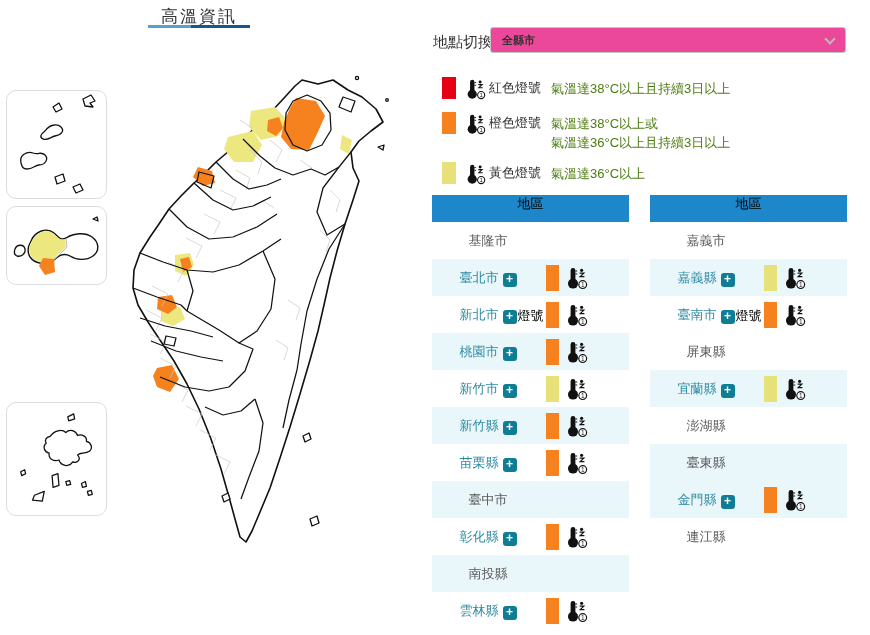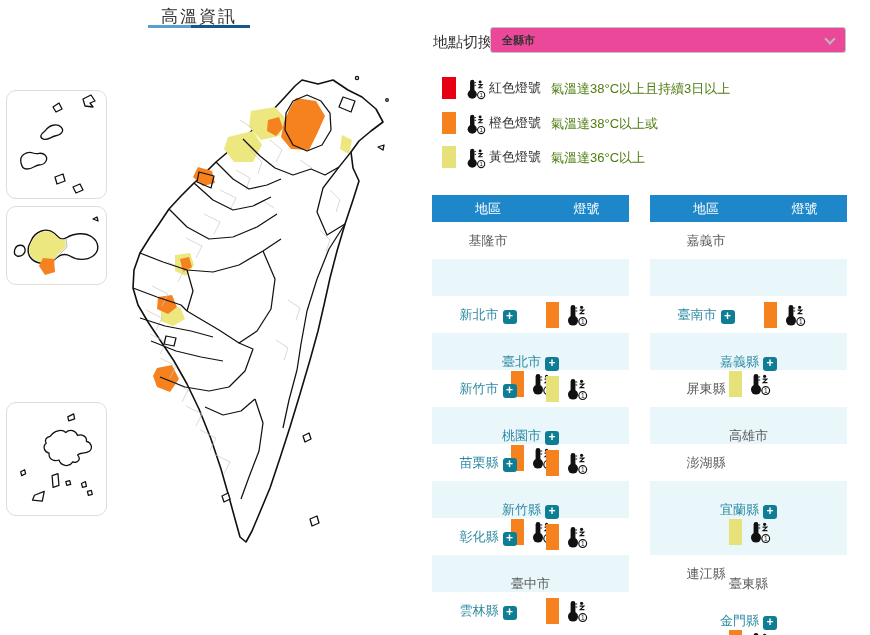--- a/index.html
+++ b/index.html
@@ -55,25 +55,25 @@
   .legend-row{display:flex;align-items:flex-start;margin-bottom:11px;padding-left:9px;}
   .legend-square{width:14px;height:22px;margin-right:8px;flex:0 0 auto;}
   .legend-thermo{width:22px;height:24px;margin-right:3px;flex:0 0 auto;}
   .legend-name{width:62px;font-size:13px;color:#333;line-height:22px;flex:0 0 auto;}
   .legend-desc{font-size:13px;color:#4d7c0f;line-height:19px;padding-top:2px;}
 
   
   .wtable{position:absolute;top:195px;width:197px;font-size:13px;}
   .wtable.left{left:432px;}
   .wtable.right{left:650px;}
-  .thead{display:flex;height:27px;background:var(--header-blue);color:#ffffff;align-items:center;}
+  .thead{display:flex;height:27px;background:var(--header-blue);color:#000000;align-items:center;flex-direction:column;}
   .th-region{flex:0 0 112px;text-align:center;}
   .th-light{flex:1;text-align:center;}
   .trow{display:flex;height:37px;align-items:center;}
-  .trow.alt{background:var(--row-alt);flex-direction:column;}
+  .trow.alt{background:var(--row-alt);}
   .cell-region{flex:0 0 112px;display:flex;justify-content:center;align-items:flex-end;}
   .rname{color:var(--link);cursor:pointer;}
   .trow.plain .rname{color:var(--gray-text);cursor:default;}
   .plus{width:14px;height:14px;margin-left:4px;border-radius:3px;background:var(--plus);
     color:#fff;font-size:12px;line-height:13px;text-align:center;font-weight:bold;cursor:pointer;}
   .cell-light{flex:1;display:flex;align-items:center;padding-left:2px;}
   .bar{width:13px;height:26px;margin-right:5px;}
   .thermo{width:24px;height:24px;}
 </style>
 </head>
@@ -217,20 +217,21 @@
             <line x1="11.4" y1="5" x2="13.2" y2="5" stroke="#111" stroke-width="1"></line>
             <line x1="11.4" y1="8" x2="13.2" y2="8" stroke="#111" stroke-width="1"></line>
             <circle cx="17.6" cy="4.3" r="1.6" fill="#111"></circle>
             <path d="M15.6,7.2 L19.8,7.2 L16.2,10.6 L20.4,10.6" fill="none" stroke="#111" stroke-width="1.2"></path>
             <circle cx="18.7" cy="18.6" r="3.9" fill="#fff" stroke="#111" stroke-width="1.2"></circle>
             <text x="18.7" y="21" font-size="6.5" text-anchor="middle" fill="#111" font-family="Liberation Sans,sans-serif">1</text>
           </svg></span>
       <span class="legend-name">橙色燈號</span>
       <span class="legend-desc">
         <div>氣溫達38°C以上或</div>
+        <div>氣溫達36°C以上且持續3日以上</div>
       </span>
     </div>
     <div class="legend-row">
       <span class="legend-square" style="background: rgb(231, 225, 122);"></span>
       <span class="legend-thermo"><svg viewBox="0 0 24 24" width="100%" height="100%">
             <rect x="6.6" y="2" width="4.8" height="13" rx="2.4" fill="#111"></rect>
             <circle cx="9" cy="17.6" r="5" fill="#111"></circle>
             <line x1="11.4" y1="5" x2="13.2" y2="5" stroke="#111" stroke-width="1"></line>
             <line x1="11.4" y1="8" x2="13.2" y2="8" stroke="#111" stroke-width="1"></line>
             <circle cx="17.6" cy="4.3" r="1.6" fill="#111"></circle>
@@ -494,107 +495,97 @@
                 <line x1="11.4" y1="5" x2="13.2" y2="5" stroke="#111" stroke-width="1"></line>
                 <line x1="11.4" y1="8" x2="13.2" y2="8" stroke="#111" stroke-width="1"></line>
                 <circle cx="17.6" cy="4.3" r="1.6" fill="#111"></circle>
                 <path d="M15.6,7.2 L19.8,7.2 L16.2,10.6 L20.4,10.6" fill="none" stroke="#111" stroke-width="1.2"></path>
                 <circle cx="18.7" cy="18.6" r="3.9" fill="#fff" stroke="#111" stroke-width="1.2"></circle>
                 <text x="18.7" y="21" font-size="6.5" text-anchor="middle" fill="#111" font-family="Liberation Sans,sans-serif">1</text>
               </svg></span>
     </div>
   </div>
 
+
+  <div class="trow plain">
+    <div class="cell-region">
+      <span class="rname">屏東縣</span>
+
+    </div>
+    <div class="cell-light">
+      
+      
+    </div>
+  </div>
+
+  <div class="trow alt">
+    <div class="cell-region">
+      <span class="rname">宜蘭縣</span>
+      <span class="plus">+</span>
+    </div>
+    <div class="cell-light">
+      <span class="bar" style="background: rgb(231, 225, 122);"></span>
+      <span class="thermo"><svg viewBox="0 0 24 24" width="100%" height="100%">
+                <rect x="6.6" y="2" width="4.8" height="13" rx="2.4" fill="#111"></rect>
+                <circle cx="9" cy="17.6" r="5" fill="#111"></circle>
+                <line x1="11.4" y1="5" x2="13.2" y2="5" stroke="#111" stroke-width="1"></line>
+                <line x1="11.4" y1="8" x2="13.2" y2="8" stroke="#111" stroke-width="1"></line>
+                <circle cx="17.6" cy="4.3" r="1.6" fill="#111"></circle>
+                <path d="M15.6,7.2 L19.8,7.2 L16.2,10.6 L20.4,10.6" fill="none" stroke="#111" stroke-width="1.2"></path>
+                <circle cx="18.7" cy="18.6" r="3.9" fill="#fff" stroke="#111" stroke-width="1.2"></circle>
+                <text x="18.7" y="21" font-size="6.5" text-anchor="middle" fill="#111" font-family="Liberation Sans,sans-serif">1</text>
+              </svg></span>
+    </div>
+  </div>
+
+
+  <div class="trow plain">
+    <div class="cell-region">
+      <span class="rname">澎湖縣</span>
+
+    </div>
+    <div class="cell-light">
+      
+      
+    </div>
+  </div>
+
   <div class="trow alt plain">
     <div class="cell-region">
-      <span class="rname">高雄市</span>
-
-    </div>
-    <div class="cell-light">
-      
-      
+      <span class="rname">臺東縣</span>
+
+    </div>
+    <div class="cell-light">
+      
+      
+    </div>
+  </div>
+
+  <div class="trow alt">
+    <div class="cell-region">
+      <span class="rname">金門縣</span>
+      <span class="plus">+</span>
+    </div>
+    <div class="cell-light">
+      <span class="bar" style="background: rgb(245, 130, 31);"></span>
+      <span class="thermo"><svg viewBox="0 0 24 24" width="100%" height="100%">
+                <rect x="6.6" y="2" width="4.8" height="13" rx="2.4" fill="#111"></rect>
+                <circle cx="9" cy="17.6" r="5" fill="#111"></circle>
+                <line x1="11.4" y1="5" x2="13.2" y2="5" stroke="#111" stroke-width="1"></line>
+                <line x1="11.4" y1="8" x2="13.2" y2="8" stroke="#111" stroke-width="1"></line>
+                <circle cx="17.6" cy="4.3" r="1.6" fill="#111"></circle>
+                <path d="M15.6,7.2 L19.8,7.2 L16.2,10.6 L20.4,10.6" fill="none" stroke="#111" stroke-width="1.2"></path>
+                <circle cx="18.7" cy="18.6" r="3.9" fill="#fff" stroke="#111" stroke-width="1.2"></circle>
+                <text x="18.7" y="21" font-size="6.5" text-anchor="middle" fill="#111" font-family="Liberation Sans,sans-serif">1</text>
+              </svg></span>
     </div>
   </div>
 
   <div class="trow plain">
     <div class="cell-region">
-      <span class="rname">屏東縣</span>
-
-    </div>
-    <div class="cell-light">
-      
-      
-    </div>
-  </div>
-
-  <div class="trow alt">
-    <div class="cell-region">
-      <span class="rname">宜蘭縣</span>
-      <span class="plus">+</span>
-    </div>
-    <div class="cell-light">
-      <span class="bar" style="background: rgb(231, 225, 122);"></span>
-      <span class="thermo"><svg viewBox="0 0 24 24" width="100%" height="100%">
-                <rect x="6.6" y="2" width="4.8" height="13" rx="2.4" fill="#111"></rect>
-                <circle cx="9" cy="17.6" r="5" fill="#111"></circle>
-                <line x1="11.4" y1="5" x2="13.2" y2="5" stroke="#111" stroke-width="1"></line>
-                <line x1="11.4" y1="8" x2="13.2" y2="8" stroke="#111" stroke-width="1"></line>
-                <circle cx="17.6" cy="4.3" r="1.6" fill="#111"></circle>
-                <path d="M15.6,7.2 L19.8,7.2 L16.2,10.6 L20.4,10.6" fill="none" stroke="#111" stroke-width="1.2"></path>
-                <circle cx="18.7" cy="18.6" r="3.9" fill="#fff" stroke="#111" stroke-width="1.2"></circle>
-                <text x="18.7" y="21" font-size="6.5" text-anchor="middle" fill="#111" font-family="Liberation Sans,sans-serif">1</text>
-              </svg></span>
-    </div>
-  </div>
-
-
-  <div class="trow plain">
-    <div class="cell-region">
-      <span class="rname">澎湖縣</span>
-
-    </div>
-    <div class="cell-light">
-      
-      
-    </div>
-  </div>
-
-  <div class="trow alt plain">
-    <div class="cell-region">
-      <span class="rname">臺東縣</span>
-
-    </div>
-    <div class="cell-light">
-      
-      
-    </div>
-  </div>
-
-  <div class="trow alt">
-    <div class="cell-region">
-      <span class="rname">金門縣</span>
-      <span class="plus">+</span>
-    </div>
-    <div class="cell-light">
-      <span class="bar" style="background: rgb(245, 130, 31);"></span>
-      <span class="thermo"><svg viewBox="0 0 24 24" width="100%" height="100%">
-                <rect x="6.6" y="2" width="4.8" height="13" rx="2.4" fill="#111"></rect>
-                <circle cx="9" cy="17.6" r="5" fill="#111"></circle>
-                <line x1="11.4" y1="5" x2="13.2" y2="5" stroke="#111" stroke-width="1"></line>
-                <line x1="11.4" y1="8" x2="13.2" y2="8" stroke="#111" stroke-width="1"></line>
-                <circle cx="17.6" cy="4.3" r="1.6" fill="#111"></circle>
-                <path d="M15.6,7.2 L19.8,7.2 L16.2,10.6 L20.4,10.6" fill="none" stroke="#111" stroke-width="1.2"></path>
-                <circle cx="18.7" cy="18.6" r="3.9" fill="#fff" stroke="#111" stroke-width="1.2"></circle>
-                <text x="18.7" y="21" font-size="6.5" text-anchor="middle" fill="#111" font-family="Liberation Sans,sans-serif">1</text>
-              </svg></span>
-    </div>
-  </div>
-
-  <div class="trow plain">
-    <div class="cell-region">
       <span class="rname">連江縣</span>
 
     </div>
     <div class="cell-light">
       
       
     </div>
   </div>
 </div>
   </div>

